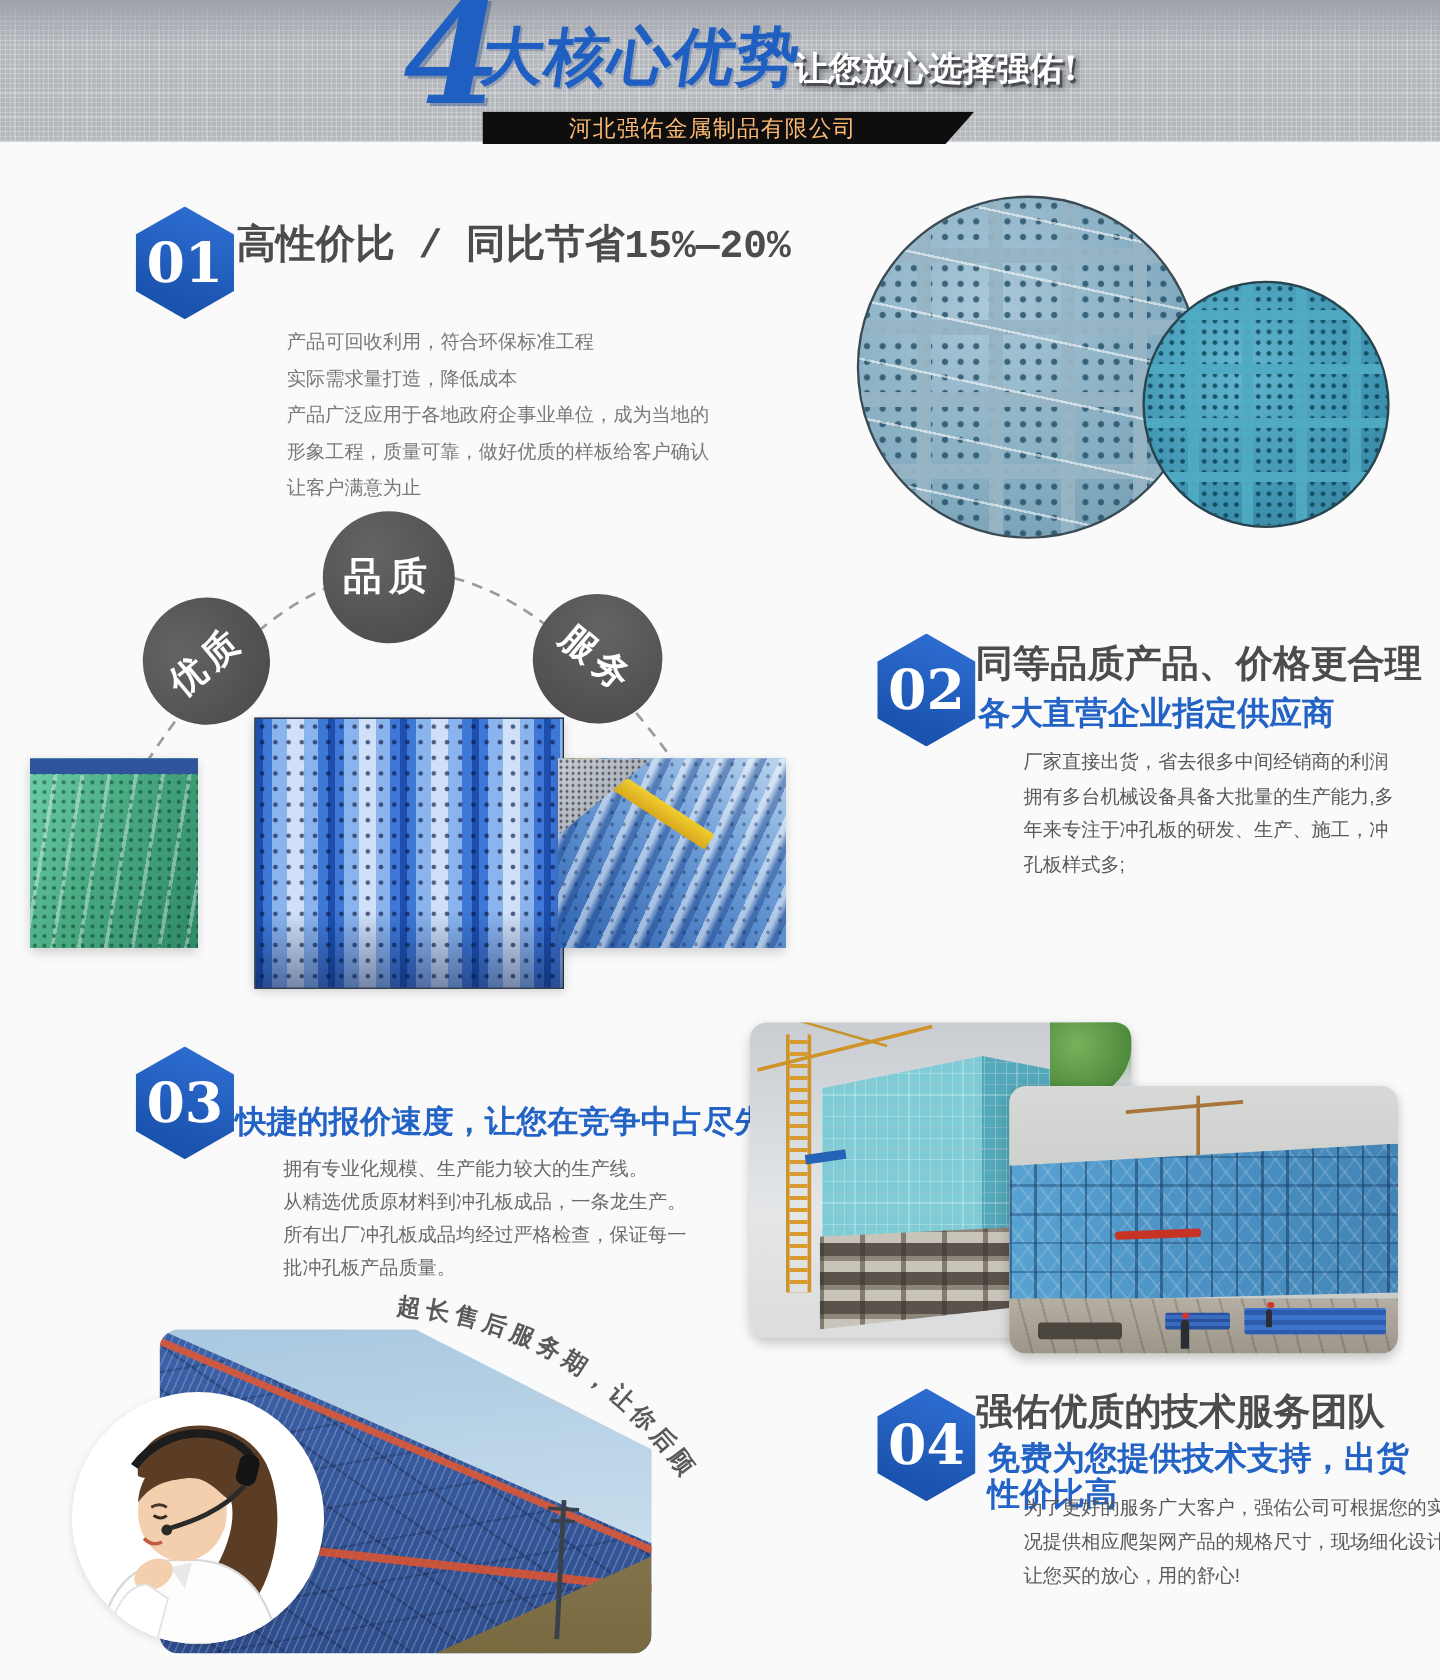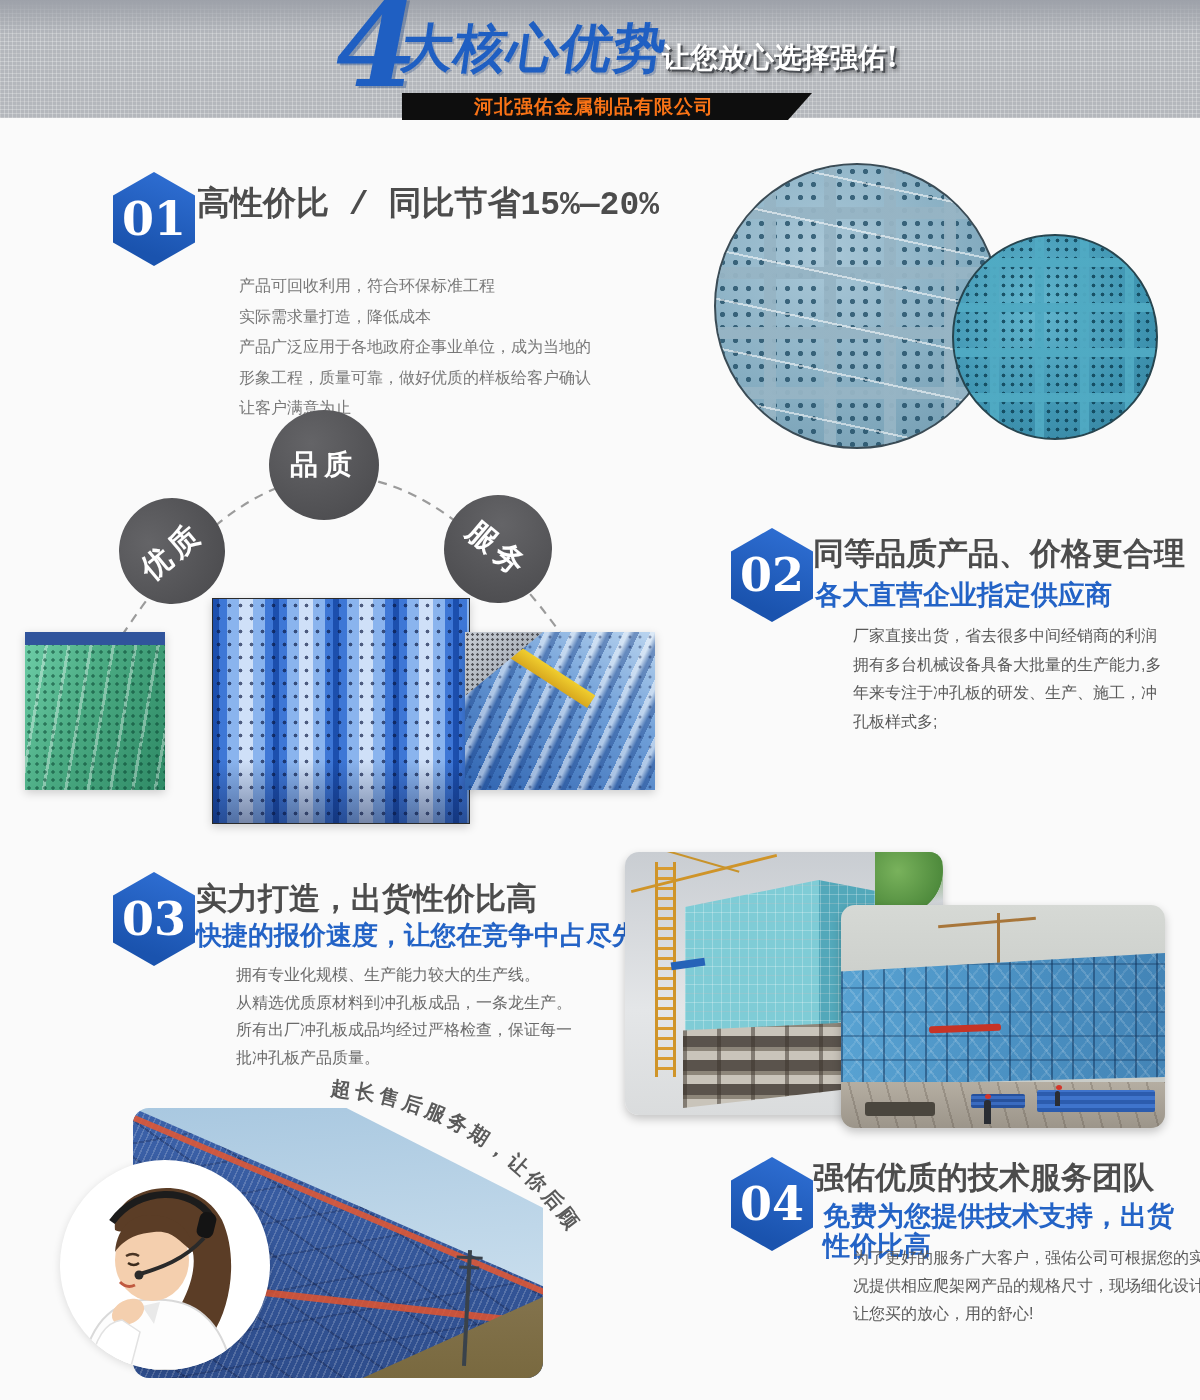--- a/index.html
+++ b/index.html
@@ -18,21 +18,21 @@
     text-shadow:3px 2px 0 rgba(18,60,130,.35);}
   .hdr-title{position:absolute;left:398px;top:22px;font-family:"DejaVu Serif","Liberation Serif",serif;
     font-weight:bold;font-size:52px;color:#1f5fc2;line-height:1;transform:skewX(-8deg);transform-origin:left bottom;
     letter-spacing:1px;text-shadow:2px 2px 0 rgba(18,60,130,.25);}
   .hdr-tagline{position:absolute;left:662px;top:44px;font-family:"DejaVu Serif","Liberation Serif",serif;
     font-weight:bold;font-size:28px;color:#ffffff;line-height:1;letter-spacing:0px;
     text-shadow:2px 2px 0 #4a4d52, 3px 3px 5px rgba(0,0,0,.55);}
   .ribbon{position:absolute;left:402px;top:93px;width:410px;height:27px;background:#0e0e0e;
     clip-path:polygon(0 0,100% 0,calc(100% - 24px) 100%,0 100%);
     display:flex;align-items:center;justify-content:center;}
-  .ribbon span{color:#f97316;font-size:19px;font-weight:bold;letter-spacing:1px;padding-right:26px;}
+  .ribbon span{color:#fdba74;font-size:19px;font-weight:normal;letter-spacing:1px;padding-right:26px;}
   
   .hex{position:absolute;width:82px;height:94px;
     clip-path:polygon(50% 0%,100% 25%,100% 75%,50% 100%,0% 75%,0% 25%);
     background:linear-gradient(200deg,#2f6fd4 5%,#1a53ae 80%);
     display:flex;align-items:center;justify-content:center;
     color:#fff;font-family:"DejaVu Serif","Liberation Serif",serif;font-weight:bold;font-size:46px;}
   
   .sec-title{position:absolute;color:#4c4c4c;font-weight:bold;line-height:1.15;}
   .t-sans{font-family:Liberation Mono, monospace;}
   .t-serif{font-family:"DejaVu Serif","Liberation Serif",serif;}
@@ -200,21 +200,21 @@
     <div class="dots"></div>
     <div class="gaps"></div>
   </div>
 
   <svg class="dash-svg" width="700" height="720">
     <path d="M 97 676 Q 330 276 590 676" fill="none" stroke="#9b9b9b" stroke-width="2.2" stroke-dasharray="9 7"></path>
   </svg>
   <div class="qcircle" style="left:119px;top:498px;width:106px;height:106px;font-size:30px;letter-spacing:5px;transform:rotate(-40deg);">
     <span>优质</span>
   </div>
-  <div class="qcircle" style="left:269px;top:410px;width:110px;height:110px;font-size:28px;letter-spacing:6px;text-align:center;">
+  <div class="qcircle" style="left:269px;top:426px;width:110px;height:110px;font-size:32px;letter-spacing:6px;text-align:center;">
     <span>品质</span>
   </div>
   <div class="qcircle" style="left:444px;top:495px;width:108px;height:108px;font-size:30px;letter-spacing:5px;transform:rotate(40deg);">
     <span>服务</span>
   </div>
 
   <div class="photo p-green"></div>
   <div class="photo p-blue"></div>
   <div class="photo p-corr">
     <div class="yellow-bar"></div>
@@ -227,21 +227,20 @@
   <div class="sec-title t-serif" style="left:813px;top:536px;font-size:31px;">同等品质产品、价格更合理</div>
   <div class="sec-sub" style="left:815px;top:580px;font-size:27px;">各大直营企业指定供应商</div>
   <div class="sec-body" style="left:813px;top:622px;font-size:16px;line-height:28.5px;color:#5a5a5a;width:450px;">厂家直接出货，省去很多中间经销商的利润
 拥有多台机械设备具备大批量的生产能力,多
 年来专注于冲孔板的研发、生产、施工，冲
 孔板样式多;</div>
 
   <div class="hex" style="left:113px;top:872px;">
     <span>03</span>
   </div>
-  <div class="sec-title t-serif" style="left:196px;top:881px;font-size:31px;">实力打造，出货性价比高</div>
   <div class="sec-sub" style="left:196px;top:921px;font-size:26px;">快捷的报价速度，让您在竞争中占尽先机</div>
   <div class="sec-body" style="left:196px;top:961px;font-size:16px;line-height:27.5px;color:#6a6a6a;width:470px;">拥有专业化规模、生产能力较大的生产线。
 从精选优质原材料到冲孔板成品，一条龙生产。
 所有出厂冲孔板成品均经过严格检查，保证每一
 批冲孔板产品质量。</div>
 
   <div class="cphoto cp-a">
     <div class="crane-tower"></div>
     <div class="crane-jib"></div>
     <div class="crane-tie"></div>

